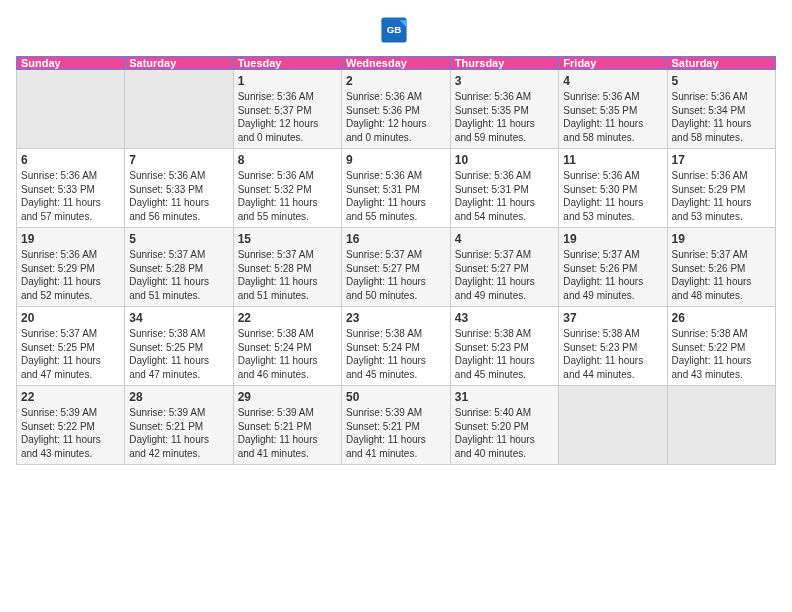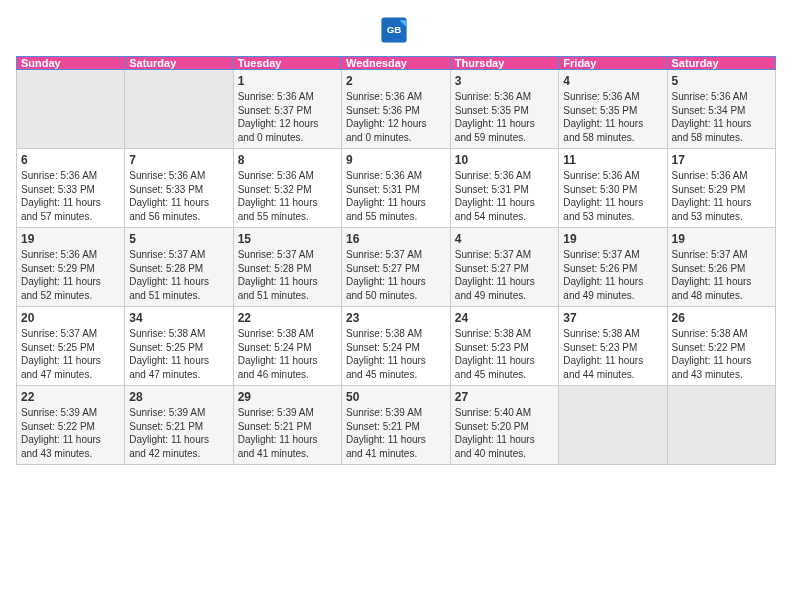--- a/index.html
+++ b/index.html
@@ -290,21 +290,21 @@
 and 46 minutes.</div>
         </td>
         <td>
           <span class="day-num">23</span>
           <div class="cell-content" style="white-space: pre-line;">Sunrise: 5:38 AM
 Sunset: 5:24 PM
 Daylight: 11 hours
 and 45 minutes.</div>
         </td>
         <td>
-          <span class="day-num">24</span>
+          <span class="day-num">43</span>
           <div class="cell-content" style="white-space: pre-line;">Sunrise: 5:38 AM
 Sunset: 5:23 PM
 Daylight: 11 hours
 and 45 minutes.</div>
         </td>
         <td>
           <span class="day-num">37</span>
           <div class="cell-content" style="white-space: pre-line;">Sunrise: 5:38 AM
 Sunset: 5:23 PM
 Daylight: 11 hours
@@ -341,21 +341,21 @@
 and 41 minutes.</div>
         </td>
         <td>
           <span class="day-num">50</span>
           <div class="cell-content" style="white-space: pre-line;">Sunrise: 5:39 AM
 Sunset: 5:21 PM
 Daylight: 11 hours
 and 41 minutes.</div>
         </td>
         <td>
-          <span class="day-num">27</span>
+          <span class="day-num">31</span>
           <div class="cell-content" style="white-space: pre-line;">Sunrise: 5:40 AM
 Sunset: 5:20 PM
 Daylight: 11 hours
 and 40 minutes.</div>
         </td>
         <td class="empty-cell"></td>
         <td class="empty-cell"></td>
       </tr>
     </tbody>
 </table>

